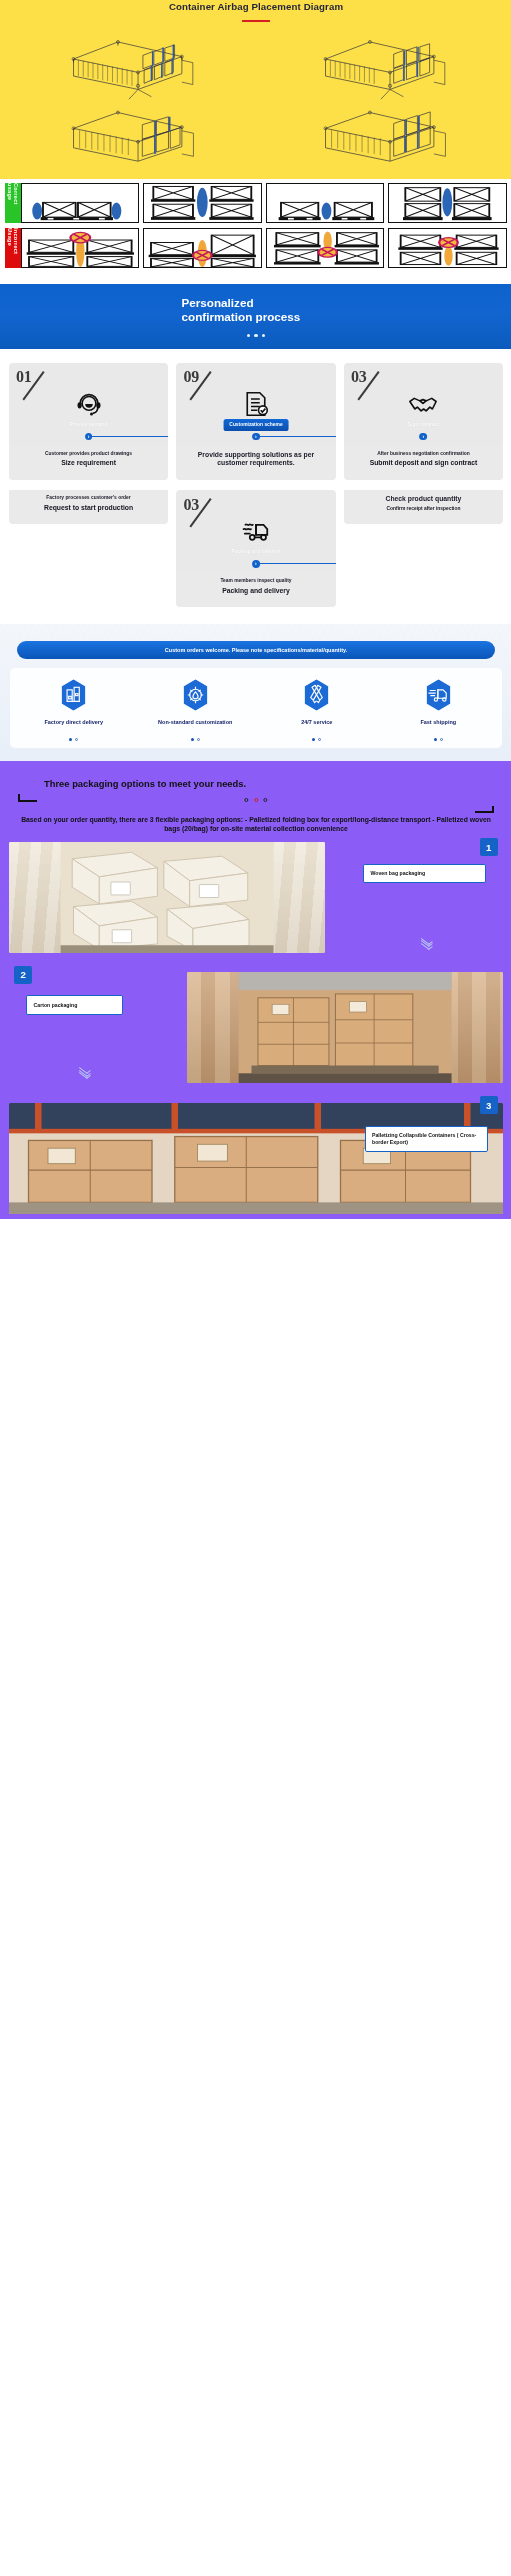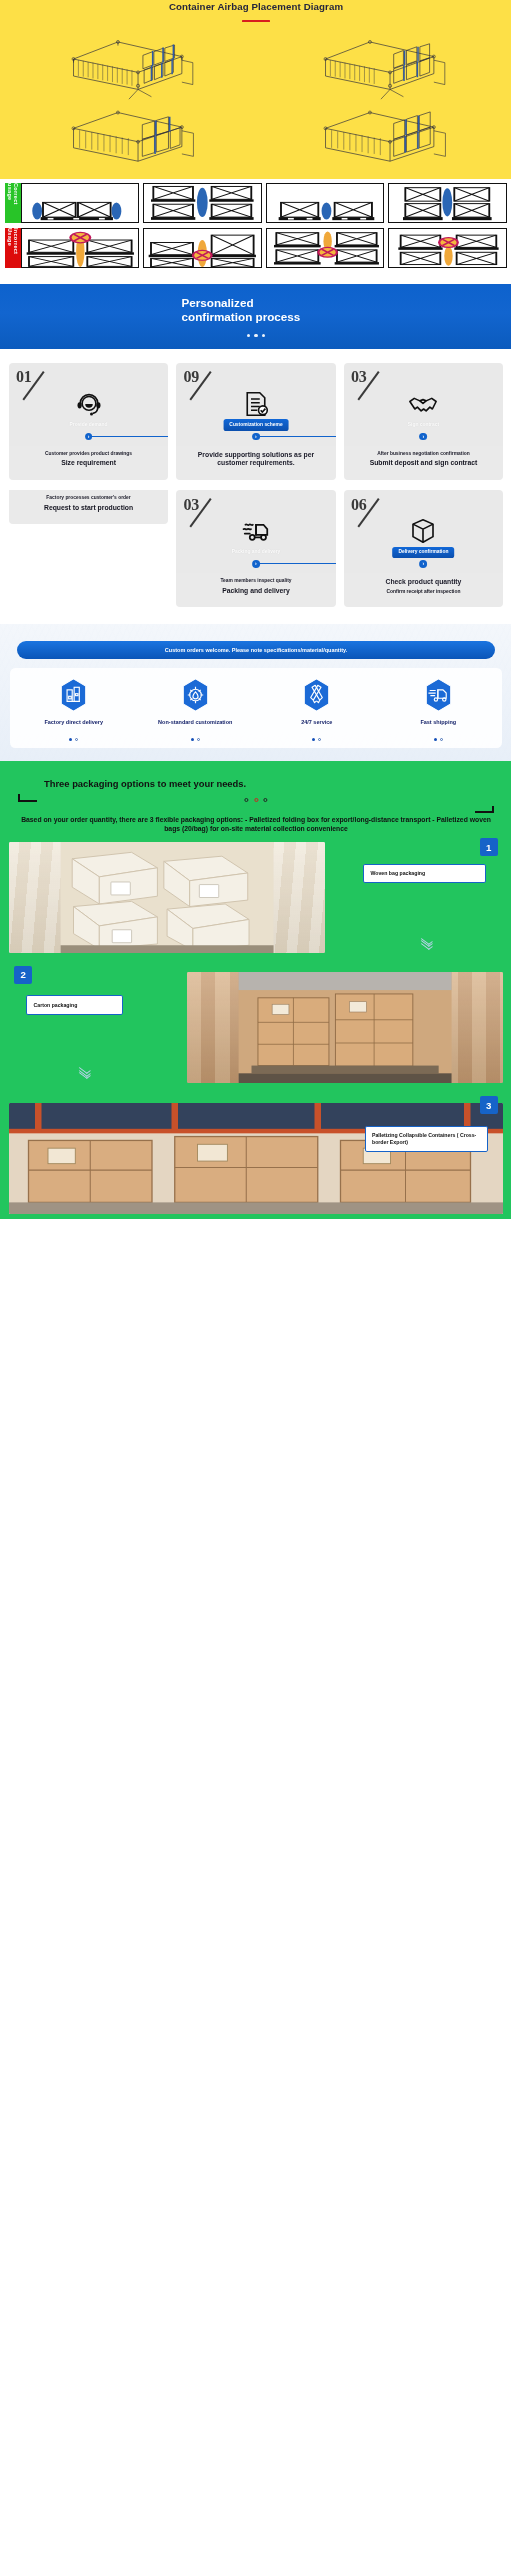--- a/index.html
+++ b/index.html
@@ -170,21 +170,21 @@
   .feature-label {
     font-size: 5.5px; font-weight: bold; color: #17246b; line-height: 1.25;
     min-height: 15.5px;
   }
   .feature-dots { margin-top: 3.9px; display:flex; gap:2.6px; justify-content:center; }
   .feature-dots i { width:3.2px; height:3.2px; border-radius:50%; display:block; }
   .feature-dots i.on { background:#1550b8; }
   .feature-dots i.off { border:0.6px solid #4a72b8; }
 
   
-  .pack { padding: 17px 9px 5.2px; background:#22c55e; }
+  .pack { padding: 17px 9px 5.2px; background:#8b5cf6; }
   .pack-title {
     font-size: 9.4px; font-weight: bold; color: #111; line-height: 1.3;
     padding-left: 35px; padding-right: 26px;
   }
   .pack-marks { position: relative; height: 22px; margin: 1.3px 0 1.3px; }
   .bracket-l, .bracket-r {
     position: absolute; width: 19.4px; height: 7.8px;
     border-bottom: 2.6px solid #111;
   }
   .bracket-l { left: 9px; top: 2.6px; border-left: 2.6px solid #111; }
@@ -667,37 +667,20 @@
             <div class="conn-dot">›</div>
           </div>
         </div>
         <div class="step-bottom">
           <div class="step-sub">Team members inspect quality</div>
           <div class="step-main">Packing and delivery</div>
         </div>
       </div>
 
       <div class="step-card">
-        <div class="step-top">
-          <div class="step-num">06</div>
-          <div class="step-slash"></div>
-          <div class="step-icon">
-            <svg viewBox="0 0 48 48" fill="none" stroke="#111" stroke-width="2.6" stroke-linejoin="round">
-              <path d="M8 13l16-7 16 7v20l-16 9-16-9z"></path>
-              <path d="M8 13l16 8 16-8 M24 21v21"></path>
-            </svg>
-          </div>
-          <div class="step-badge blue">
-            <span>Delivery
-confirmation</span>
-          </div>
-          <div class="connector">
-            <div class="conn-dot">›</div>
-          </div>
-        </div>
         <div class="step-bottom">
           <div class="step-sub big">Check product quantity</div>
           <div class="step-main small">Confirm receipt after inspection</div>
         </div>
       </div>
     </div>
   </section>
 
   <section class="features">
     <div class="features-banner">Custom orders welcome. Please note specifications/material/quantity.</div>

